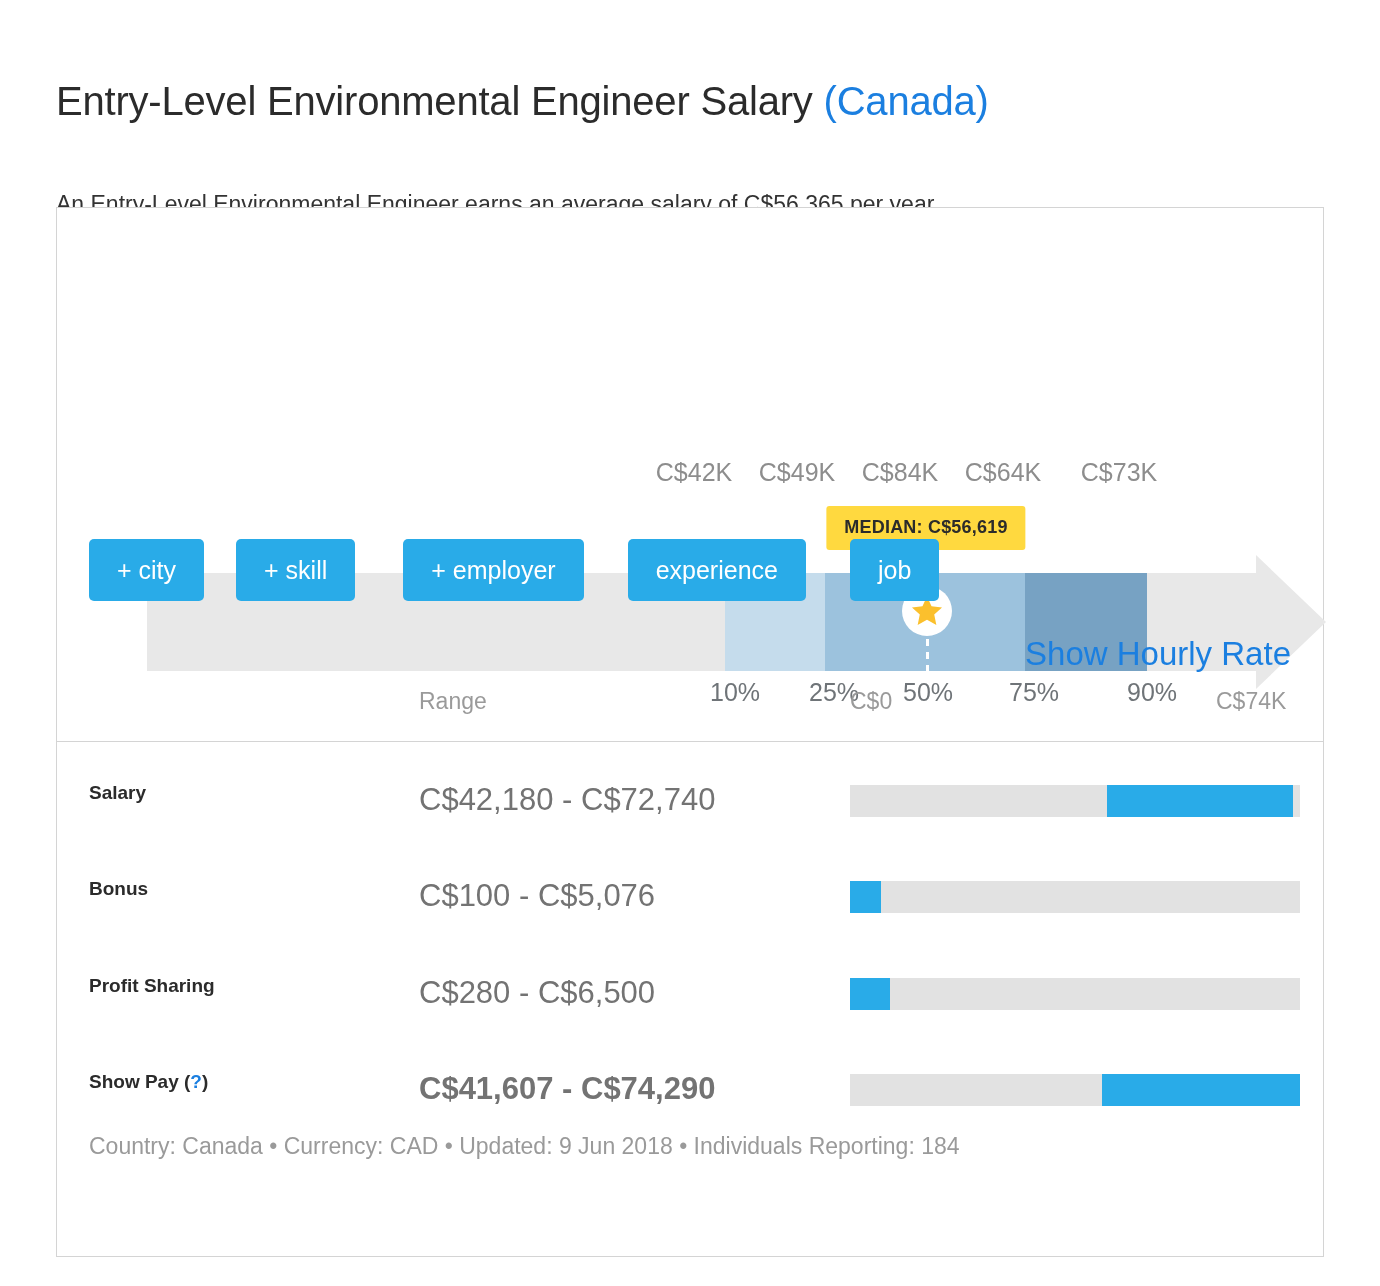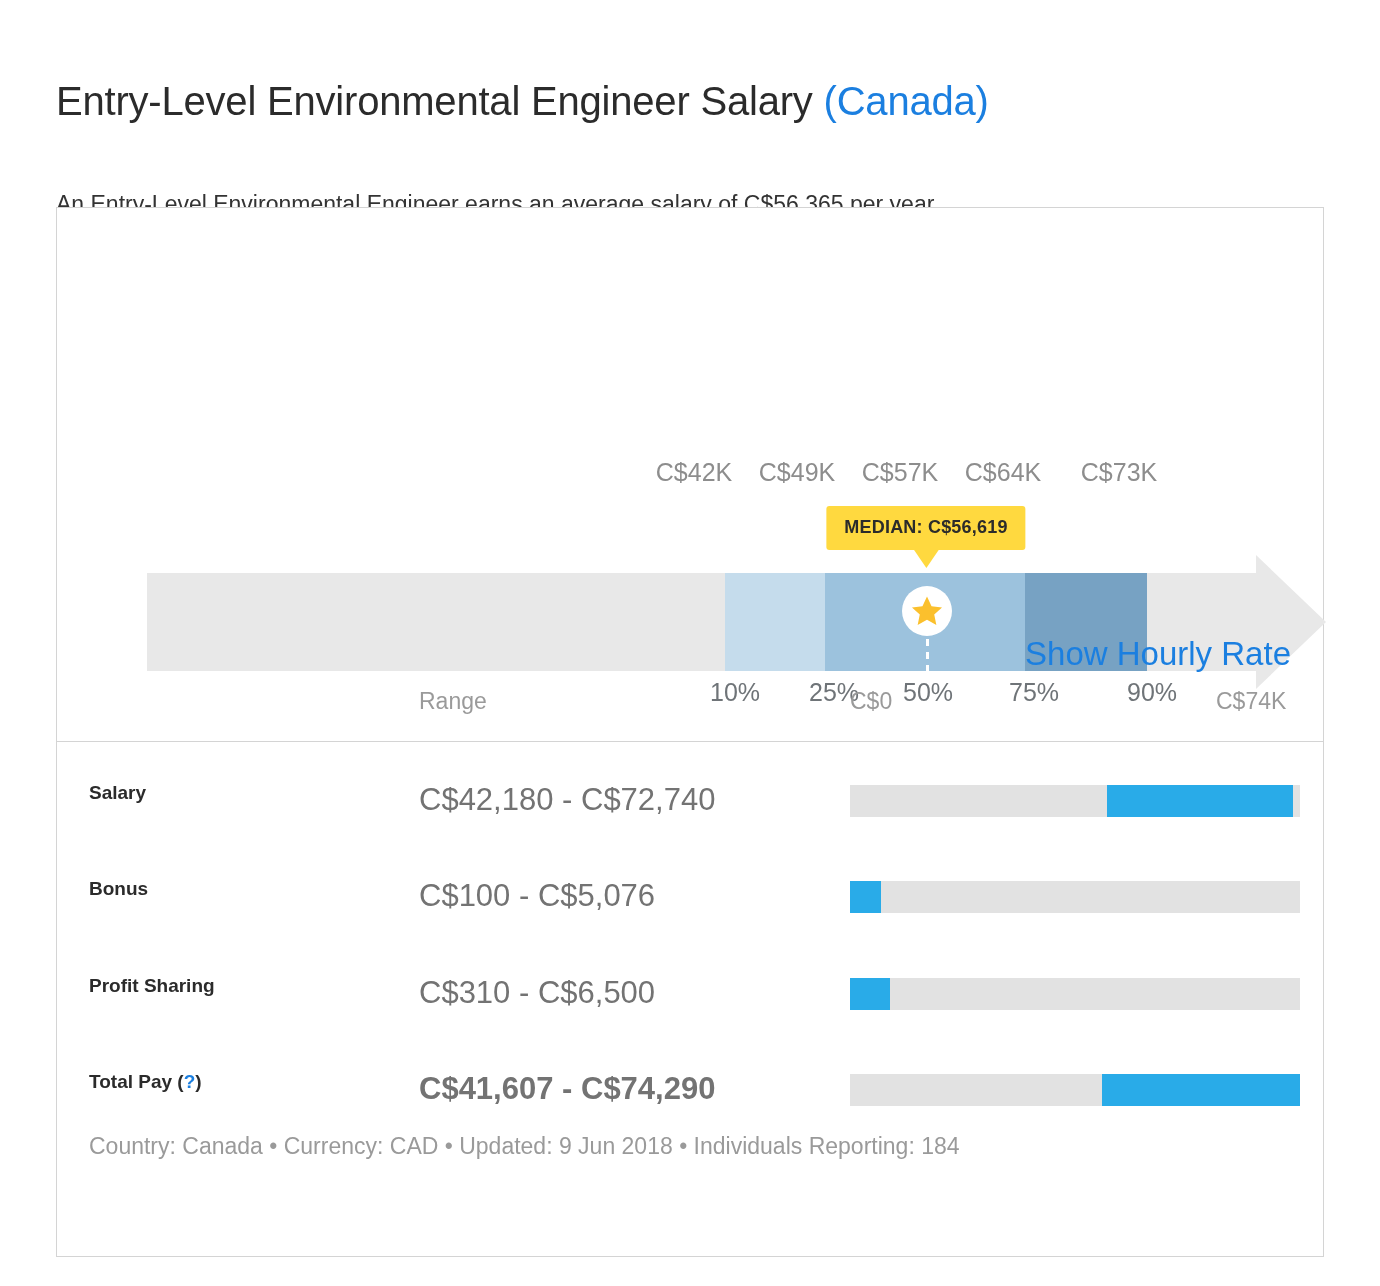--- a/index.html
+++ b/index.html
@@ -253,21 +253,21 @@
 <h1 id="page-title"><span>Entry-Level Environmental Engineer Salary </span><span class="region">(Canada)</span></h1>
 
 <p id="subtitle">An Entry-Level Environmental Engineer earns an average salary of C$56,365 per year.</p>
 
 <div id="card">
 
   <div id="chart-area">
 
     <span class="k-label" style="left:637px">C$42K</span>
     <span class="k-label" style="left:740px">C$49K</span>
-    <span class="k-label" style="left:843px">C$57K</span>
+    <span class="k-label" style="left:843px">C$84K</span>
     <span class="k-label" style="left:946px">C$64K</span>
     <span class="k-label" style="left:1062px">C$73K</span>
 
     <div id="median-callout">MEDIAN: C$56,619</div>
 
     <div id="dist-wrap">
       <div id="dist-track">
         <div class="band" style="left:578px; width:100px; background:#c5dcec;"></div>
         <div class="band" style="left:678px; width:100px; background:#9cc2dd;"></div>
         <div class="band" style="left:778px; width:100px; background:#9cc2dd;"></div>
@@ -282,20 +282,31 @@
       </div>
       <div id="dist-arrow"></div>
     </div>
 
     <span class="p-label" style="left:678px">10%</span>
     <span class="p-label" style="left:777px">25%</span>
     <span class="p-label" style="left:871px">50%</span>
     <span class="p-label" style="left:977px">75%</span>
     <span class="p-label" style="left:1095px">90%</span>
 
+    <div id="button-row">
+      <button class="pill-btn">+ city</button>
+      <div id="btn-gap-1"></div>
+      <button class="pill-btn">+ skill</button>
+      <div id="btn-gap-2"></div>
+      <button class="pill-btn">+ employer</button>
+      <div id="btn-gap-3"></div>
+      <button class="pill-btn">experience</button>
+      <div id="btn-gap-4"></div>
+      <button class="pill-btn">job</button>
+    </div>
 
     <a id="hourly-link" href="#">Show Hourly Rate</a>
 
     <div id="table-head">
       <span class="th" id="th-range">Range</span>
       <span class="th" id="th-zero">C$0</span>
       <span class="th" id="th-max">C$74K</span>
     </div>
   </div>
 
@@ -312,28 +323,28 @@
   <div class="row" style="top:670px">
     <span class="row-label">Bonus</span>
     <span class="row-range">C$100 - C$5,076</span>
     <div class="bar-track">
       <div class="bar-fill" style="left:0%; width:6.9%;"></div>
     </div>
   </div>
 
   <div class="row" style="top:767px">
     <span class="row-label">Profit Sharing</span>
-    <span class="row-range">C$310 - C$6,500</span>
+    <span class="row-range">C$280 - C$6,500</span>
     <div class="bar-track">
       <div class="bar-fill" style="left:0%; width:8.8%;"></div>
     </div>
   </div>
 
   <div class="row" style="top:863px">
-    <span class="row-label"><span>Total Pay</span><span class="paren"> (</span><span class="q">?</span><span class="paren">)</span></span>
+    <span class="row-label"><span>Show Pay</span><span class="paren"> (</span><span class="q">?</span><span class="paren">)</span></span>
     <span class="row-range bold">C$41,607 - C$74,290</span>
     <div class="bar-track">
       <div class="bar-fill" style="left:56%; width:44%;"></div>
     </div>
   </div>
 
   <div id="footnote">Country: Canada • Currency: CAD • Updated: 9 Jun 2018 • Individuals Reporting: 184</div>
 </div>
 
 </body></html>

